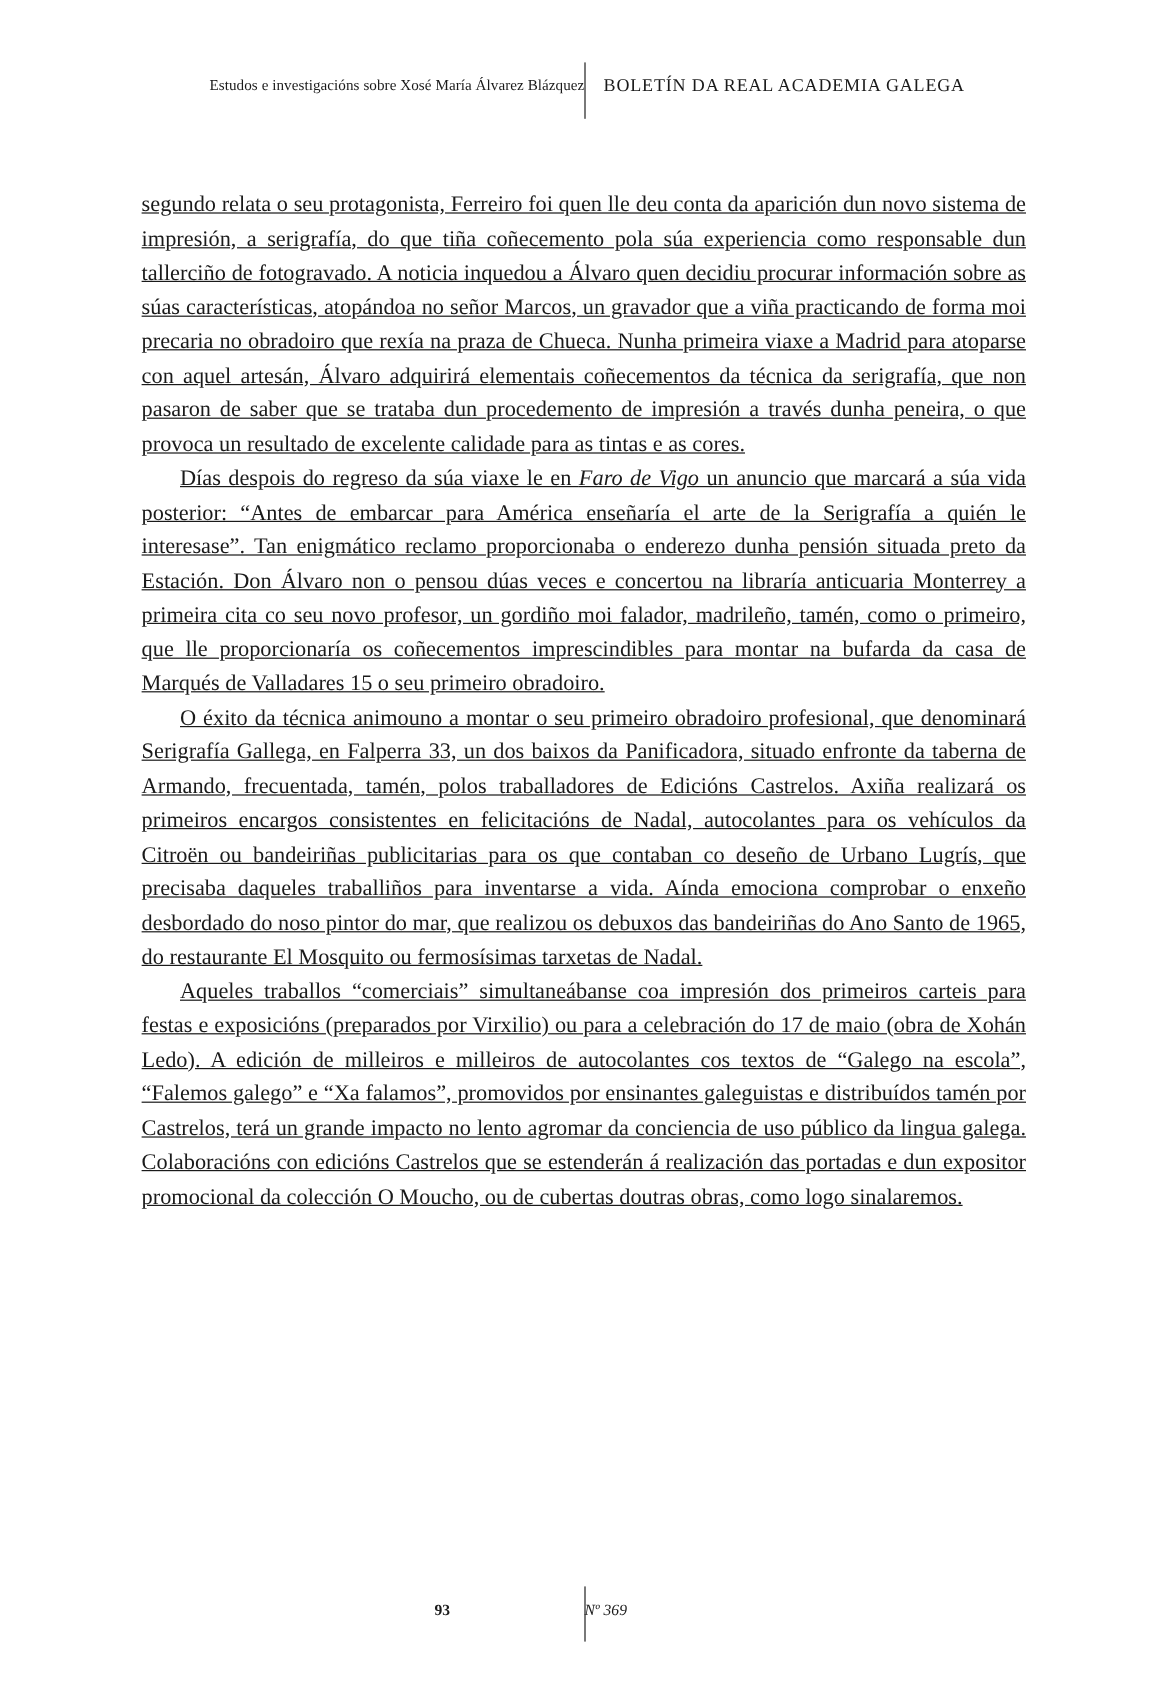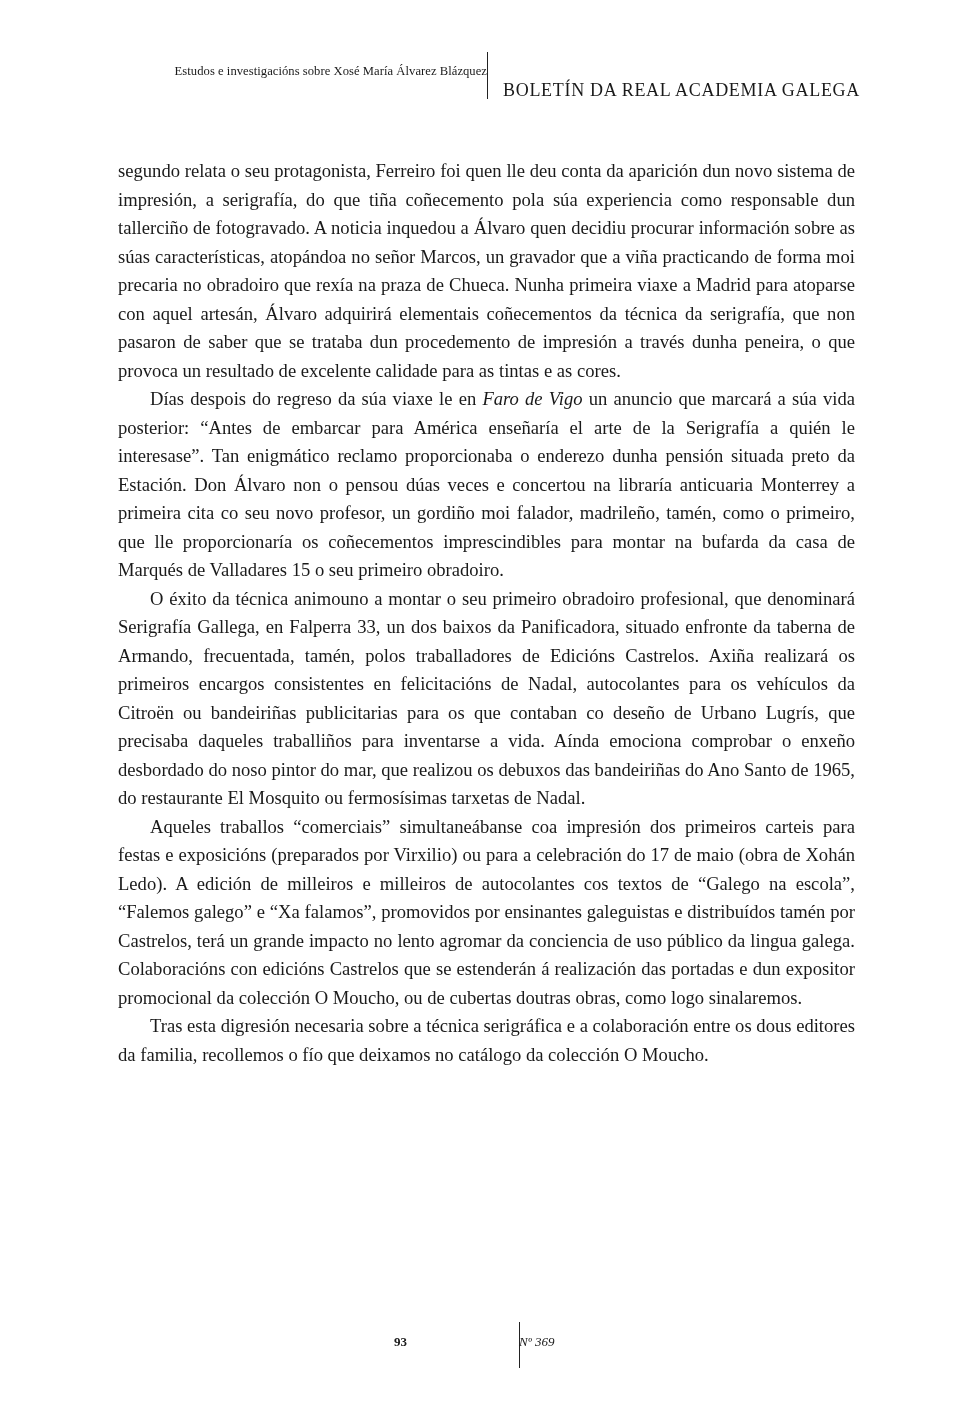--- a/index.html
+++ b/index.html
@@ -1,44 +1,43 @@
 <!DOCTYPE html>
 <html><head>
 <meta charset="utf-8">
 <style>
   html, body { margin: 0; padding: 0; background: #ffffff; }
   body { width: 975px; height: 1417px; position: relative; overflow: hidden;
          font-family: "Liberation Serif", "DejaVu Serif", serif; color: #1a1a1a; }
   .header { position: absolute; top: 52px; left: 0; width: 975px; height: 48px; }
   .header-left { position: absolute; right: 488px; top: 12px; font-size: 12.6px; white-space: nowrap; letter-spacing: 0.05px; padding-left: 35px; }
   .header-divider { position: absolute; left: 487px; top: 0; width: 1.3px; height: 47px; background: #222; }
-  .header-right { position: absolute; left: 503px; top: 12px; font-size: 18px; white-space: nowrap; letter-spacing: 0.7px; margin-top: 16px; }
-  .body-text { position: absolute; top: 157px; left: 118px; width: 737px; font-size: 18.6px; line-height: 28.5px; }
+  .header-right { position: absolute; left: 503px; top: 12px; font-size: 15px; white-space: nowrap; letter-spacing: 0.7px; }
+  .body-text { position: absolute; top: 157px; left: 118px; width: 737px; font-size: 18.6px; line-height: 28.5px; text-decoration: underline; }
   .body-text p { margin: 0; text-align: justify; hyphens: manual; }
   .body-text p.indent { text-indent: 32px; }
   .body-text em { font-style: italic; }
-  .footer { position: absolute; top: 1322px; left: 0; width: 878px; height: 46px; margin-left: 32px; }
+  .footer { position: absolute; top: 1322px; left: 0; width: 878px; height: 46px; }
   .page-num { position: absolute; right: 503px; top: 12px; font-size: 13px; font-weight: bold; }
   .footer-divider { position: absolute; left: 487px; top: 0; width: 1.3px; height: 46px; background: #222; }
   .issue-num { position: absolute; left: 487px; top: 12px; font-size: 13px; font-style: italic; }
 </style>
 </head>
 <body>
 
 <div class="header">
   <span class="header-left">Estudos e investigacións sobre Xosé María Álvarez Blázquez</span>
   <div class="header-divider"></div>
   <span class="header-right">BOLETÍN DA REAL ACADEMIA GALEGA</span>
 </div>
 
 <div class="body-text">
   <p><span>segundo relata o seu protagonista, Ferreiro foi quen lle deu conta da aparición dun novo sistema de impresión, a serigrafía, do que tiña coñecemento pola súa experiencia como responsable dun tallerciño de fotogravado. A noticia inquedou a Álvaro quen decidiu procurar información sobre as súas características, atopándoa no señor Marcos, un gra­vador que a viña practicando de forma moi precaria no obradoiro que rexía na praza de Chueca. Nunha primeira viaxe a Madrid para atoparse con aquel artesán, Álvaro adqui­rirá elementais coñecementos da técnica da serigrafía, que non pasaron de saber que se trataba dun procedemento de impresión a través dunha peneira, o que provoca un resul­tado de excelente calidade para as tintas e as cores.</span></p>
   <p class="indent"><span>Días despois do regreso da súa viaxe le en </span><em>Faro de Vigo</em><span> un anuncio que marcará a súa vida posterior: “Antes de embarcar para América enseñaría el arte de la Serigrafía a quién le interesase”. Tan enigmático reclamo proporcionaba o enderezo dunha pensión situada preto da Estación. Don Álvaro non o pensou dúas veces e concertou na libraría anticuaria Monterrey a primeira cita co seu novo profesor, un gordiño moi falador, madrileño, tamén, como o primeiro, que lle proporcionaría os coñecementos impres­cindibles para montar na bufarda da casa de Marqués de Valladares 15 o seu primeiro obradoiro.</span></p>
   <p class="indent"><span>O éxito da técnica animouno a montar o seu primeiro obradoiro profesional, que denominará Serigrafía Gallega, en Falperra 33, un dos baixos da Panificadora, situado enfronte da taberna de Armando, frecuentada, tamén, polos traballadores de Edicións Castrelos. Axiña realizará os primeiros encargos consistentes en felicitacións de Nadal, autocolantes para os vehículos da Citroën ou bandeiriñas publicitarias para os que con­taban co deseño de Urbano Lugrís, que precisaba daqueles traballiños para inventarse a vida. Aínda emociona comprobar o enxeño desbordado do noso pintor do mar, que rea­lizou os debuxos das bandeiriñas do Ano Santo de 1965, do restaurante El Mosquito ou fermosísimas tarxetas de Nadal.</span></p>
   <p class="indent"><span>Aqueles traballos “comerciais” simultaneábanse coa impresión dos primeiros carteis para festas e exposicións (preparados por Virxilio) ou para a celebración do 17 de maio (obra de Xohán Ledo). A edición de milleiros e milleiros de autocolantes cos textos de “Galego na escola”, “Falemos galego” e “Xa falamos”, promovidos por ensinantes gale­guistas e distribuídos tamén por Castrelos, terá un grande impacto no lento agromar da conciencia de uso público da lingua galega. Colaboracións con edicións Castrelos que se estenderán á realización das portadas e dun expositor promocional da colección O Mou­cho, ou de cubertas doutras obras, como logo sinalaremos.</span></p>
-  <p class="indent"><span>Tras esta digresión necesaria sobre a técnica serigráfica e a colaboración entre os dous editores da familia, recollemos o fío que deixamos no catálogo da colección O Moucho.</span></p>
 </div>
 
 <div class="footer">
   <span class="page-num">93</span>
   <div class="footer-divider"></div>
   <span class="issue-num">Nº 369</span>
 </div>
 
 </body></html>

